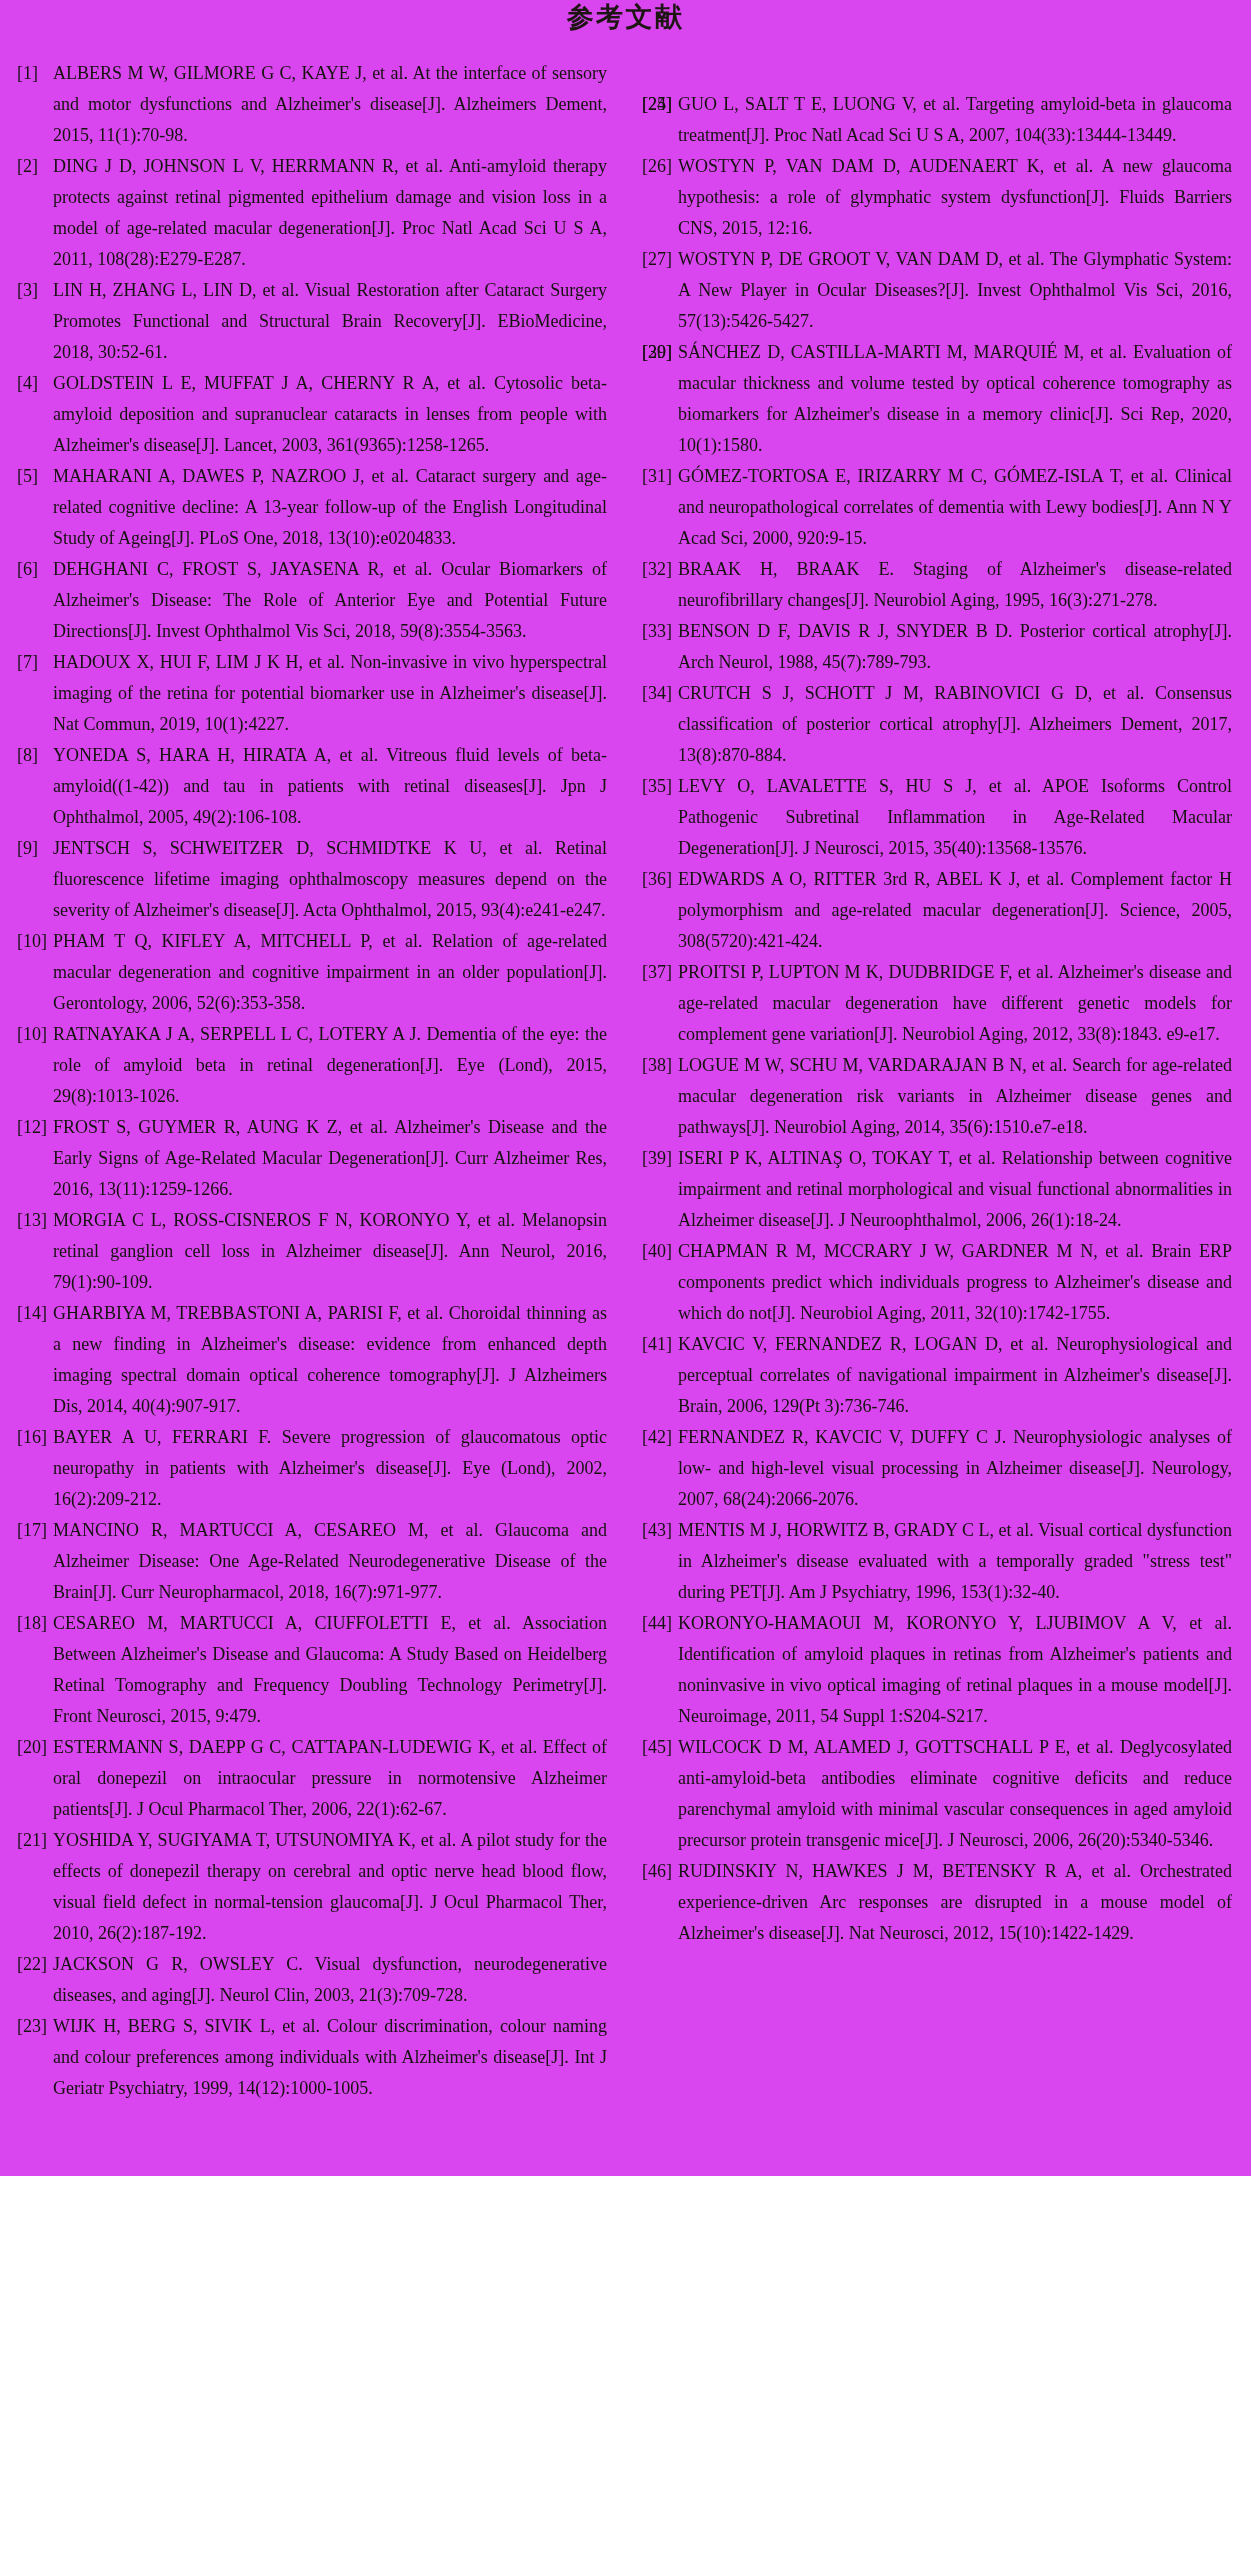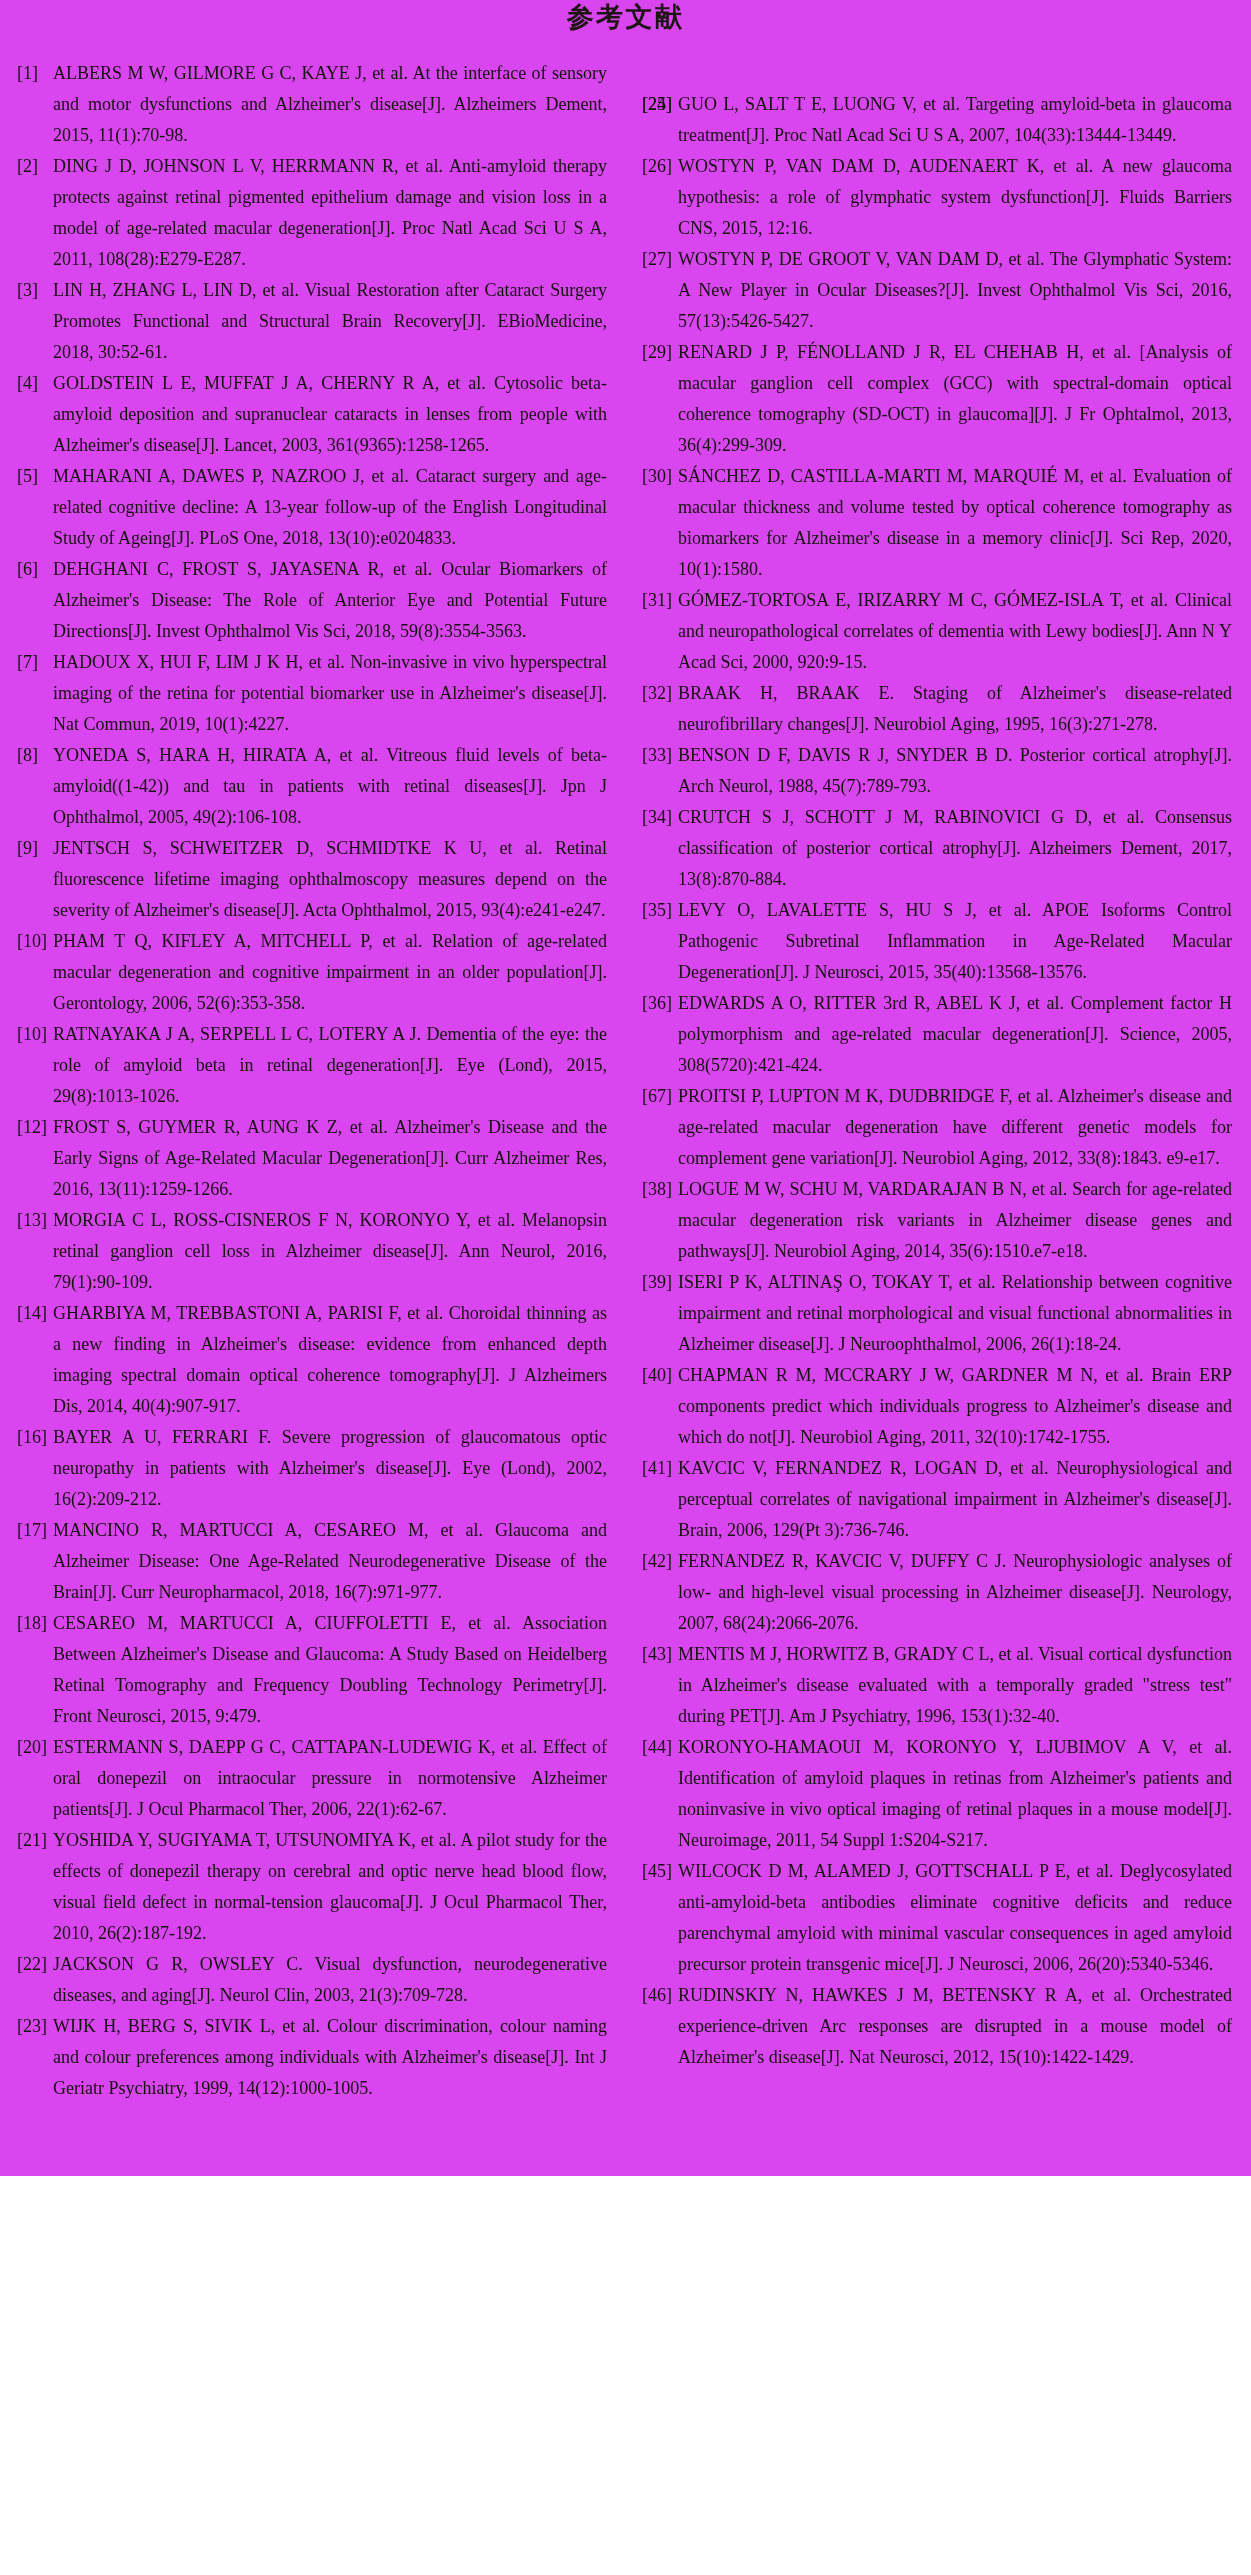--- a/index.html
+++ b/index.html
@@ -129,21 +129,21 @@
         <div class="ref-item">
     <span class="ref-num">[25]</span><span class="ref-text">GUO L, SALT T E, LUONG V, et al. Targeting amyloid-beta in glaucoma treatment[J]. Proc Natl Acad Sci U S A, 2007, 104(33):13444-13449.</span>
   </div>
         <div class="ref-item">
     <span class="ref-num">[26]</span><span class="ref-text">WOSTYN P, VAN DAM D, AUDENAERT K, et al. A new glaucoma hypothesis: a role of glymphatic system dysfunction[J]. Fluids Barriers CNS, 2015, 12:16.</span>
   </div>
         <div class="ref-item">
     <span class="ref-num">[27]</span><span class="ref-text">WOSTYN P, DE GROOT V, VAN DAM D, et al. The Glymphatic System: A New Player in Ocular Diseases?[J]. Invest Ophthalmol Vis Sci, 2016, 57(13):5426-5427.</span>
   </div>
         <div class="ref-item">
-    <span class="ref-num">[29]</span><span class="ref-text">RENARD J P, FÉNOLLAND J R, EL CHEHAB H, et al. [Analysis of macular ganglion cell complex (GCC) with spectral-domain optical coherence tomography (SD-OCT) in glaucoma][J]. J Fr Ophtalmol, 2013, 36(4):299-309.</span>
+    <span class="ref-num">[29]</span>
   </div>
         <div class="ref-item">
     <span class="ref-num">[30]</span><span class="ref-text">SÁNCHEZ D, CASTILLA-MARTI M, MARQUIÉ M, et al. Evaluation of macular thickness and volume tested by optical coherence tomography as biomarkers for Alzheimer's disease in a memory clinic[J]. Sci Rep, 2020, 10(1):1580.</span>
   </div>
         <div class="ref-item">
     <span class="ref-num">[31]</span><span class="ref-text">GÓMEZ-TORTOSA E, IRIZARRY M C, GÓMEZ-ISLA T, et al. Clinical and neuropathological correlates of dementia with Lewy bodies[J]. Ann N Y Acad Sci, 2000, 920:9-15.</span>
   </div>
         <div class="ref-item">
     <span class="ref-num">[32]</span><span class="ref-text">BRAAK H, BRAAK E. Staging of Alzheimer's disease-related neurofibrillary changes[J]. Neurobiol Aging, 1995, 16(3):271-278.</span>
   </div>
@@ -153,21 +153,21 @@
         <div class="ref-item">
     <span class="ref-num">[34]</span><span class="ref-text">CRUTCH S J, SCHOTT J M, RABINOVICI G D, et al. Consensus classification of posterior cortical atrophy[J]. Alzheimers Dement, 2017, 13(8):870-884.</span>
   </div>
         <div class="ref-item">
     <span class="ref-num">[35]</span><span class="ref-text">LEVY O, LAVALETTE S, HU S J, et al. APOE Isoforms Control Pathogenic Subretinal Inflammation in Age-Related Macular Degeneration[J]. J Neurosci, 2015, 35(40):13568-13576.</span>
   </div>
         <div class="ref-item">
     <span class="ref-num">[36]</span><span class="ref-text">EDWARDS A O, RITTER 3rd R, ABEL K J, et al. Complement factor H polymorphism and age-related macular degeneration[J]. Science, 2005, 308(5720):421-424.</span>
   </div>
         <div class="ref-item">
-    <span class="ref-num">[67]</span><span class="ref-text">PROITSI P, LUPTON M K, DUDBRIDGE F, et al. Alzheimer's disease and age-related macular degeneration have different genetic models for complement gene variation[J]. Neurobiol Aging, 2012, 33(8):1843. e9-e17.</span>
+    <span class="ref-num">[37]</span><span class="ref-text">PROITSI P, LUPTON M K, DUDBRIDGE F, et al. Alzheimer's disease and age-related macular degeneration have different genetic models for complement gene variation[J]. Neurobiol Aging, 2012, 33(8):1843. e9-e17.</span>
   </div>
         <div class="ref-item">
     <span class="ref-num">[38]</span><span class="ref-text">LOGUE M W, SCHU M, VARDARAJAN B N, et al. Search for age-related macular degeneration risk variants in Alzheimer disease genes and pathways[J]. Neurobiol Aging, 2014, 35(6):1510.e7-e18.</span>
   </div>
         <div class="ref-item">
     <span class="ref-num">[39]</span><span class="ref-text">ISERI P K, ALTINAŞ O, TOKAY T, et al. Relationship between cognitive impairment and retinal morphological and visual functional abnormalities in Alzheimer disease[J]. J Neuroophthalmol, 2006, 26(1):18-24.</span>
   </div>
         <div class="ref-item">
     <span class="ref-num">[40]</span><span class="ref-text">CHAPMAN R M, MCCRARY J W, GARDNER M N, et al. Brain ERP components predict which individuals progress to Alzheimer's disease and which do not[J]. Neurobiol Aging, 2011, 32(10):1742-1755.</span>
   </div>

